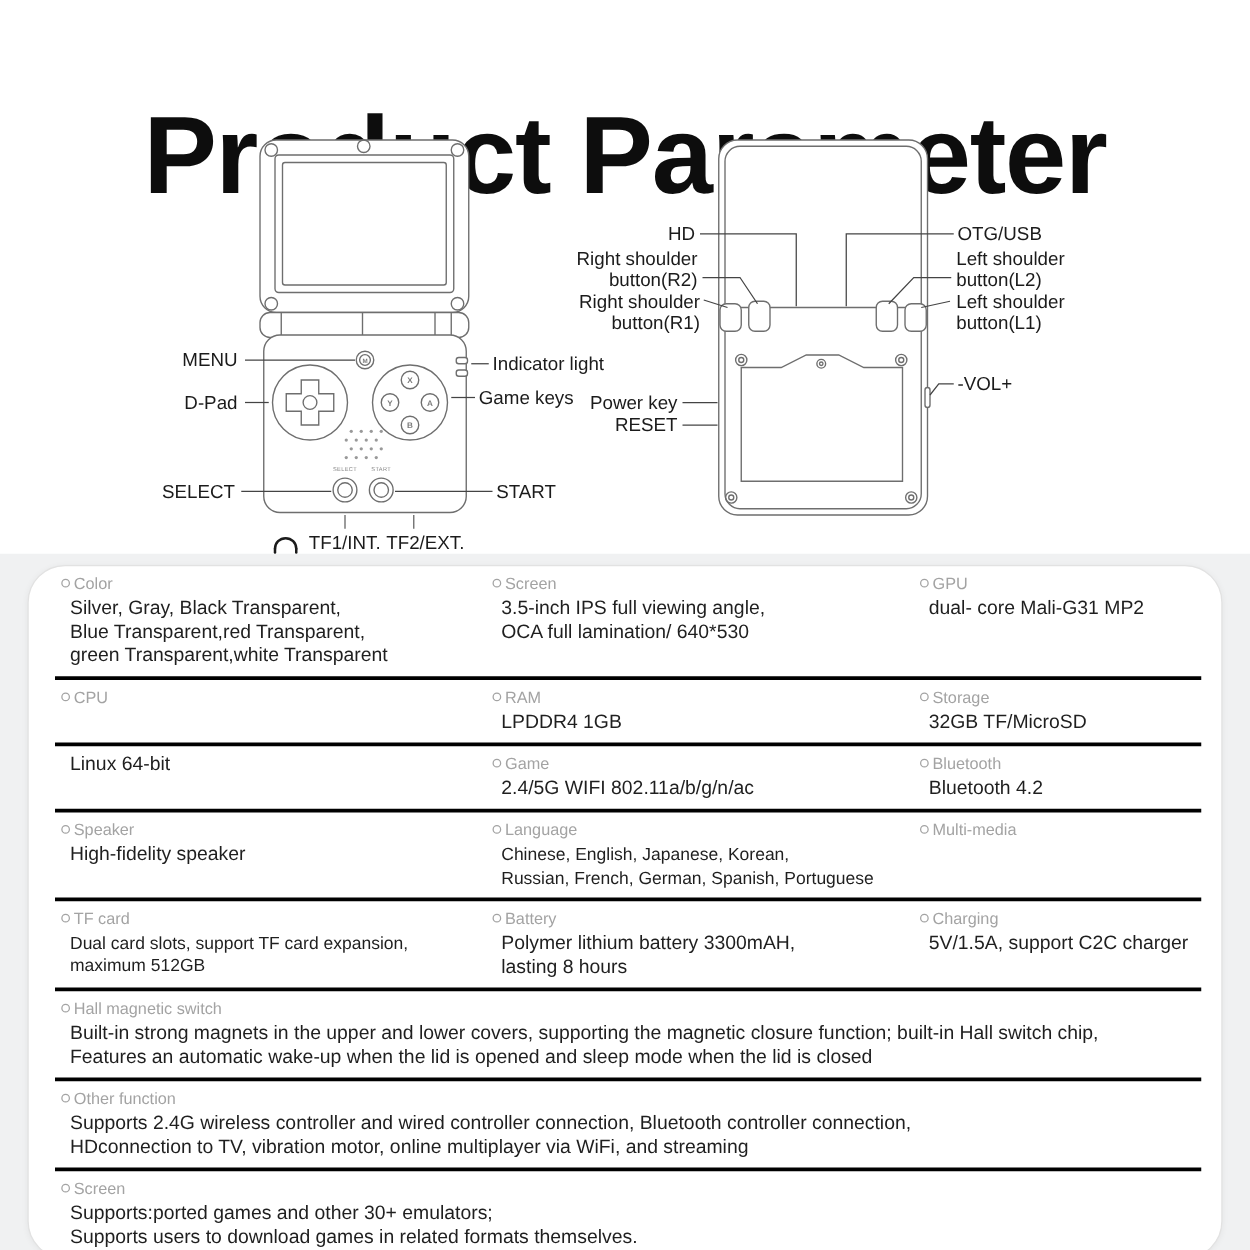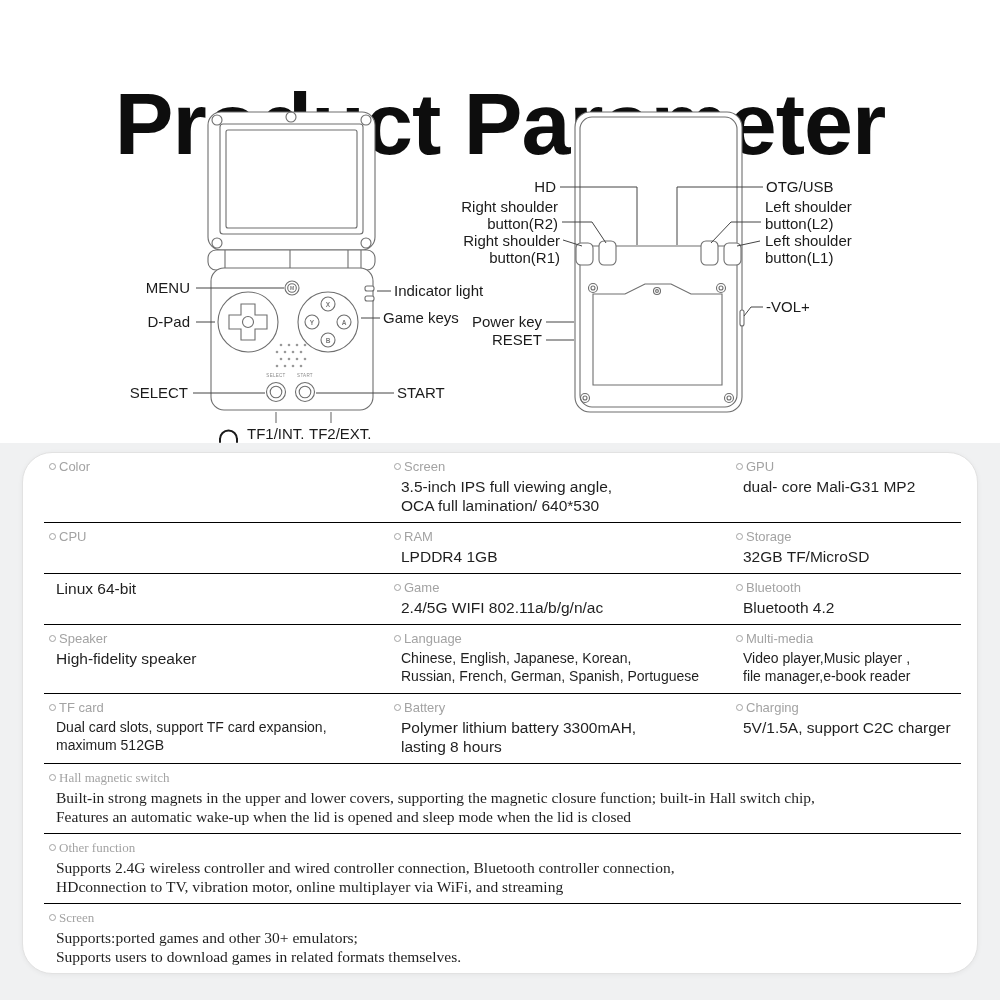--- a/index.html
+++ b/index.html
@@ -25,23 +25,23 @@
   svg .glyph{font-size:6.5px;fill:#7a7a7a;font-weight:bold;}
   svg .mglyph{font-size:5px;fill:#7a7a7a;font-weight:bold;}
   .card{
     position:absolute;top:452px;left:22px;width:954px;
     background:#ffffff;border:1px solid #e2e2e2;border-radius:30px;
     box-shadow:0 1px 5px rgba(0,0,0,.05);
   }
   .row{
     display:grid;grid-template-columns:345px 342px 1fr;
     margin:0 16px 0 21px;padding-left:5px;
-    border-bottom:1px solid #000000;
-  }
-  .row.wide{display:block;font-family:Liberation Serif, serif;}
+    border-bottom:3px solid #000000;
+  }
+  .row.wide{display:block;}
   .row.last{border-bottom:none;}
   .cell{padding:5px 8px 7px 0;}
   .cell-label{
     font-size:13px;color:#a3a3a3;line-height:17px;margin-bottom:2px;
     display:flex;align-items:center;
   }
   .marker{
     display:inline-block;width:5px;height:5px;border:1px solid #a3a3a3;
     border-radius:50%;margin-right:3px;flex:0 0 auto;
   }
@@ -228,20 +228,23 @@
 </svg>
 
 <div class="card">
 
   <div class="row">
     <div class="cell">
       <div class="cell-label">
           <span class="marker"></span>
           <span>Color</span>
         </div>
+      <div class="cell-value">Silver, Gray, Black Transparent,
+Blue Transparent,red Transparent,
+green Transparent,white Transparent</div>
     </div>
     <div class="cell">
       <div class="cell-label">
           <span class="marker"></span>
           <span>Screen</span>
         </div>
       <div class="cell-value">3.5-inch IPS full viewing angle,
 OCA full lamination/ 640*530</div>
     </div>
     <div class="cell">
@@ -310,22 +313,20 @@
           <span>Language</span>
         </div>
       <div class="cell-value sm">Chinese, English, Japanese, Korean,
 Russian, French, German, Spanish, Portuguese</div>
     </div>
     <div class="cell">
       <div class="cell-label">
           <span class="marker"></span>
           <span>Multi-media</span>
         </div>
-      <div class="cell-value sm">Video player,Music player ,
-file manager,e-book reader</div>
     </div>
   </div>
 
   <div class="row">
     <div class="cell">
       <div class="cell-label">
           <span class="marker"></span>
           <span>TF card</span>
         </div>
       <div class="cell-value sm">Dual card slots, support TF card expansion,

